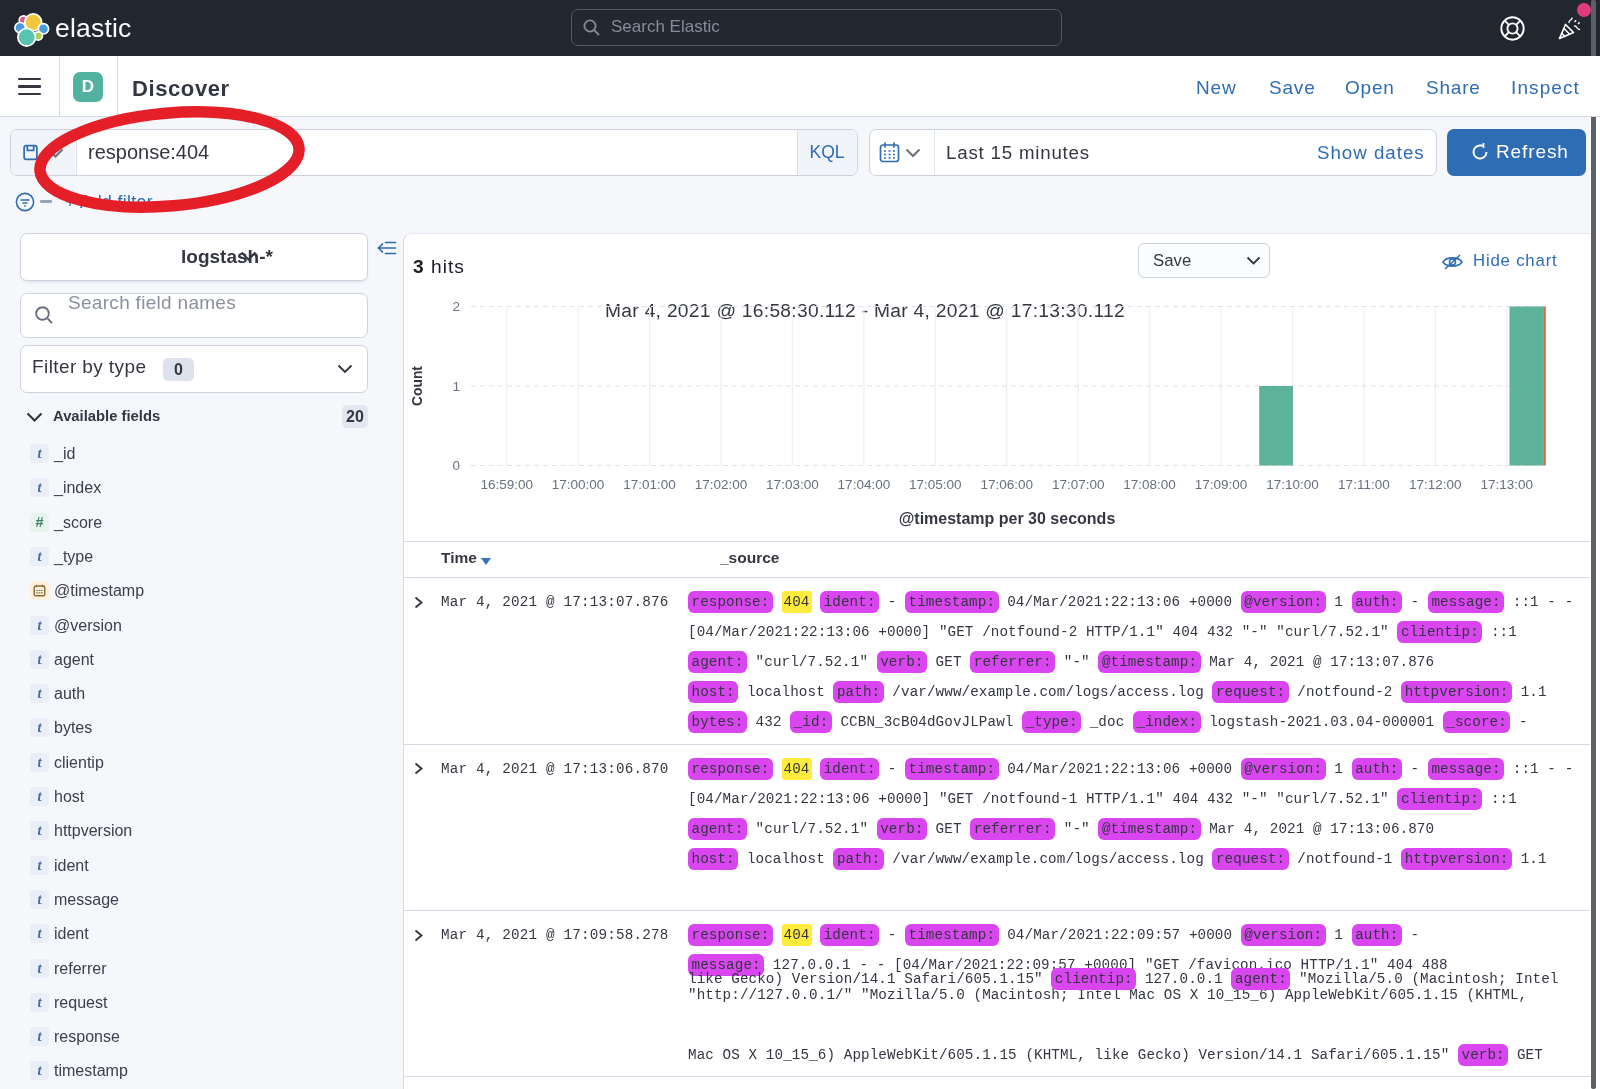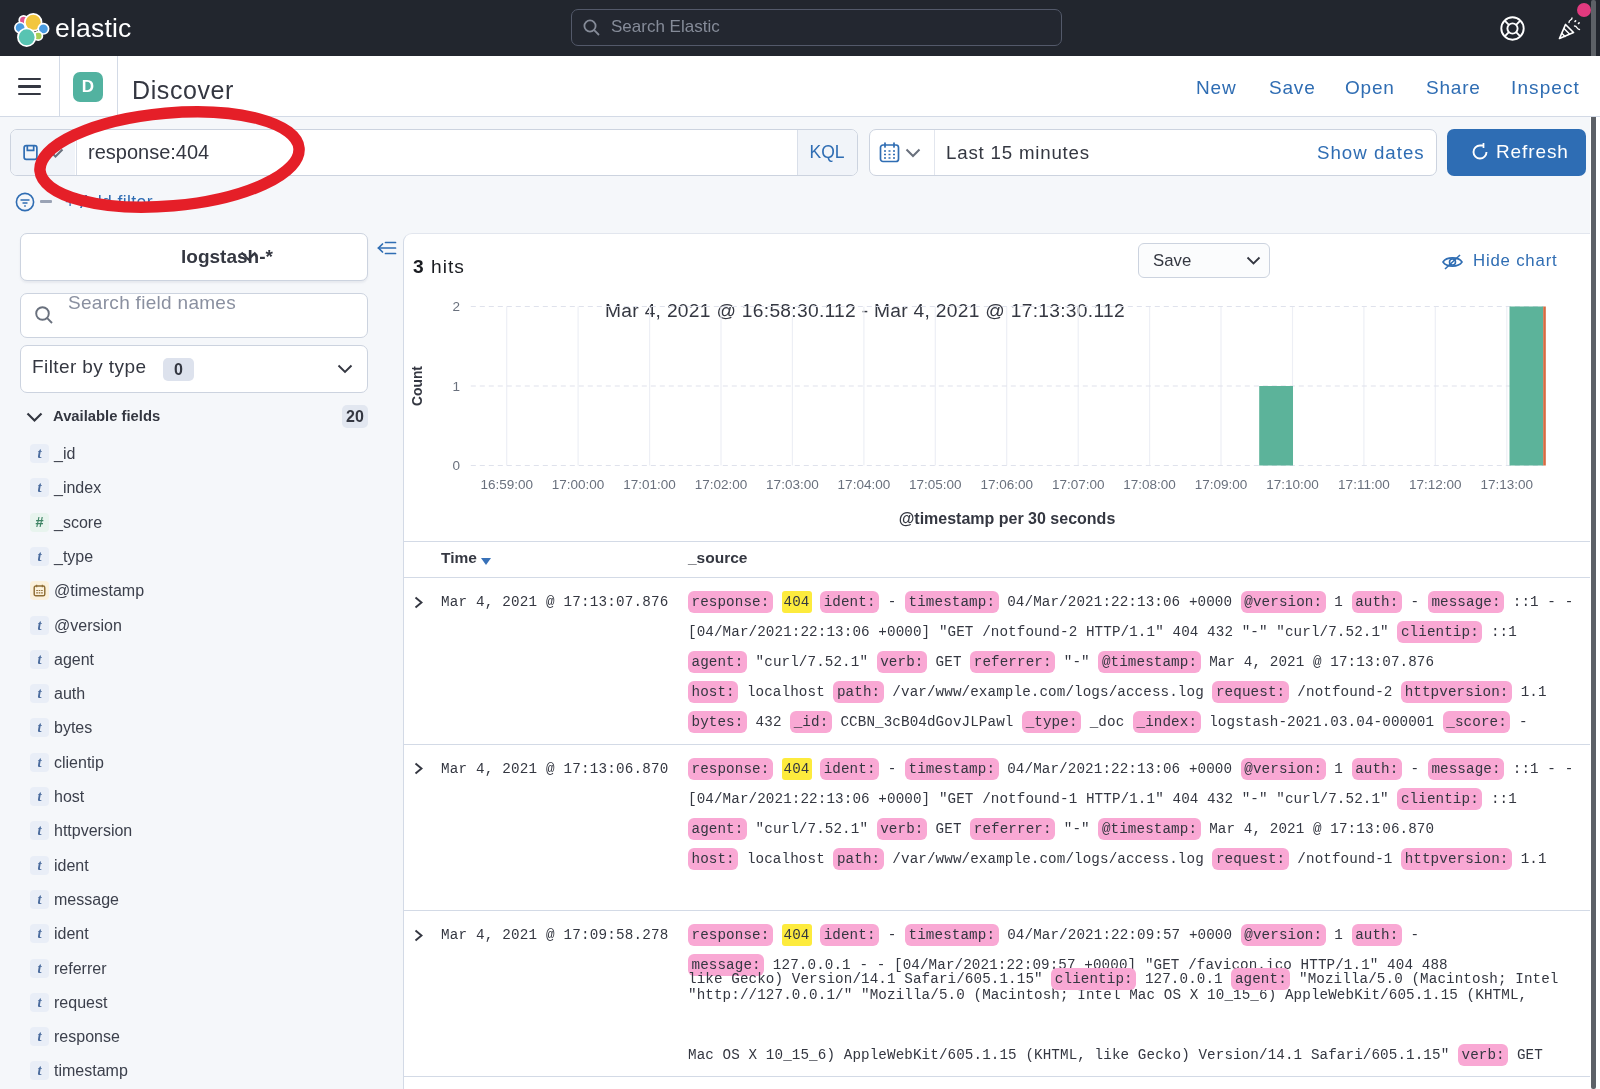--- a/index.html
+++ b/index.html
@@ -3,21 +3,21 @@
 <meta charset="utf-8">
 <style>
 html,body{margin:0;padding:0;width:1600px;height:1089px;overflow:hidden;background:#fff;
 font-family:"Liberation Sans",sans-serif;}
 .abs{position:absolute;}
 #stage{position:relative;width:1600px;height:1089px;}
 .blue{color:#2f6db3;}
 .dark{color:#343741;}
 .srcline{position:absolute;left:688px;font-family:"Liberation Mono",monospace;font-size:14.25px;letter-spacing:0.1px;color:#343741;white-space:pre;height:30px;line-height:30px;}
 .timecell{position:absolute;left:441px;font-family:"Liberation Mono",monospace;font-size:14.25px;letter-spacing:0.2px;color:#343741;white-space:pre;height:30px;line-height:30px;}
-.b{background:#f9a8d4;border-radius:6px;padding:3px 3.5px;}
+.b{background:#d946ef;border-radius:6px;padding:3px 3.5px;}
 .mk{background:#fdeb3d;border-radius:3px;padding:3px 2px;}
 .hline{position:absolute;height:1px;background:#d3dae6;}
 .fitem{position:absolute;left:0;width:380px;height:34.3px;}
 .fbadge{position:absolute;left:30px;top:8px;width:19px;height:19px;border-radius:4px;text-align:center;line-height:19px;font-size:14.5px;}
 .fname{position:absolute;left:54px;top:7px;font-size:16px;color:#3c404c;line-height:21px;}
 .tok-t{background:#e9eef7;color:#4a6b9d;font-style:italic;font-weight:bold;font-family:"Liberation Serif",serif;}
 .tok-n{background:#e8f4ee;color:#3e8464;font-weight:bold;}
 .tok-d{background:#fbf1dc;color:#8f6e35;}
 </style>
 </head>
@@ -65,21 +65,21 @@
 <div class="abs" style="left:1591px;top:0px;width:4.5px;height:1089px;background:#5d6167;border-radius:2px;"></div>
 <div class="abs" style="left:1577px;top:3px;width:14px;height:14px;border-radius:50%;background:#e23a7f;"></div>
 
 <div class="abs" id="navrow" style="left:0;top:56px;width:1600px;height:61px;background:#fff;border-bottom:1px solid #d3dae6;box-sizing:border-box;"></div>
 <div class="abs" style="left:18px;top:77.5px;width:23px;height:2.6px;background:#343741;border-radius:1px;"></div>
 <div class="abs" style="left:18px;top:85px;width:23px;height:2.6px;background:#343741;border-radius:1px;"></div>
 <div class="abs" style="left:18px;top:92.5px;width:23px;height:2.6px;background:#343741;border-radius:1px;"></div>
 <div class="abs" style="left:59px;top:56px;width:1px;height:60px;background:#d3dae6;"></div>
 <div class="abs" style="left:117px;top:56px;width:1px;height:60px;background:#d3dae6;"></div>
 <div class="abs" style="left:73px;top:72px;width:30px;height:30px;border-radius:7px;background:#52b2a0;color:#fff;font-weight:bold;font-size:17px;text-align:center;line-height:30px;">D</div>
-<div class="abs dark" style="left:132px;top:76px;font-size:25px;font-weight:400;letter-spacing:0.6px;">Discover</div>
+<div class="abs dark" style="left:132px;top:76px;font-size:22px;font-weight:700;letter-spacing:0.6px;">Discover</div>
 <div class="abs blue" style="left:1196px;top:77px;font-size:19px;letter-spacing:0.8px;text-align:right;">New</div>
 <div class="abs blue" style="left:1269px;top:77px;font-size:19px;letter-spacing:0.8px;">Save</div>
 <div class="abs blue" style="left:1345px;top:77px;font-size:19px;letter-spacing:0.8px;">Open</div>
 <div class="abs blue" style="left:1426px;top:77px;font-size:19px;letter-spacing:0.8px;">Share</div>
 <div class="abs blue" style="left:1511px;top:77px;font-size:19px;letter-spacing:1.1px;">Inspect</div>
 
 <div class="abs" id="querybar" style="left:10px;top:129px;width:848px;height:47px;border:1px solid #ccd3df;border-radius:7px;background:#fff;box-sizing:border-box;"></div>
 <div class="abs" style="left:11px;top:130px;width:64px;height:45px;background:#f1f4f9;border-radius:6px 0 0 6px;"></div>
 <div class="abs" style="left:76px;top:130px;width:1px;height:45px;background:#d9dfe9;"></div>
 <div class="abs" style="left:797px;top:130px;width:60px;height:45px;background:#f1f4f9;border-left:1px solid #d9dfe9;border-radius:0 6px 6px 0;box-sizing:border-box;"></div>
@@ -301,21 +301,21 @@
 
 <div class="hline" style="left:404px;top:541px;width:1186px;"></div>
 <div class="hline" style="left:404px;top:577px;width:1186px;"></div>
 <div class="hline" style="left:404px;top:743.5px;width:1186px;"></div>
 <div class="hline" style="left:404px;top:909.8px;width:1186px;"></div>
 <div class="hline" style="left:404px;top:1076px;width:1186px;"></div>
 <div class="abs dark" style="left:441px;top:549px;font-size:15.5px;font-weight:bold;">Time</div>
 <svg class="abs" style="left:481px;top:558px;" width="10" height="7" viewBox="0 0 10 7">
       <path d="M0 0 L10 0 L5 7 Z" fill="#3871b8"></path>
     </svg>
-<div class="abs dark" style="left:688px;top:549px;font-size:15.5px;font-weight:bold;">_source</div>
+<div class="abs dark" style="left:720px;top:549px;font-size:15.5px;font-weight:bold;">_source</div>
 
 <svg class="abs" style="left:412px;top:596px;" width="13" height="13" viewBox="0 0 13 13" fill="none" stroke="#343741" stroke-width="1.9">
       <path d="M3.5 1.5 L9.5 6.5 L3.5 11.5"></path>
     </svg>
 <svg class="abs" style="left:412px;top:762px;" width="13" height="13" viewBox="0 0 13 13" fill="none" stroke="#343741" stroke-width="1.9">
       <path d="M3.5 1.5 L9.5 6.5 L3.5 11.5"></path>
     </svg>
 <svg class="abs" style="left:412px;top:929px;" width="13" height="13" viewBox="0 0 13 13" fill="none" stroke="#343741" stroke-width="1.9">
       <path d="M3.5 1.5 L9.5 6.5 L3.5 11.5"></path>
     </svg>

